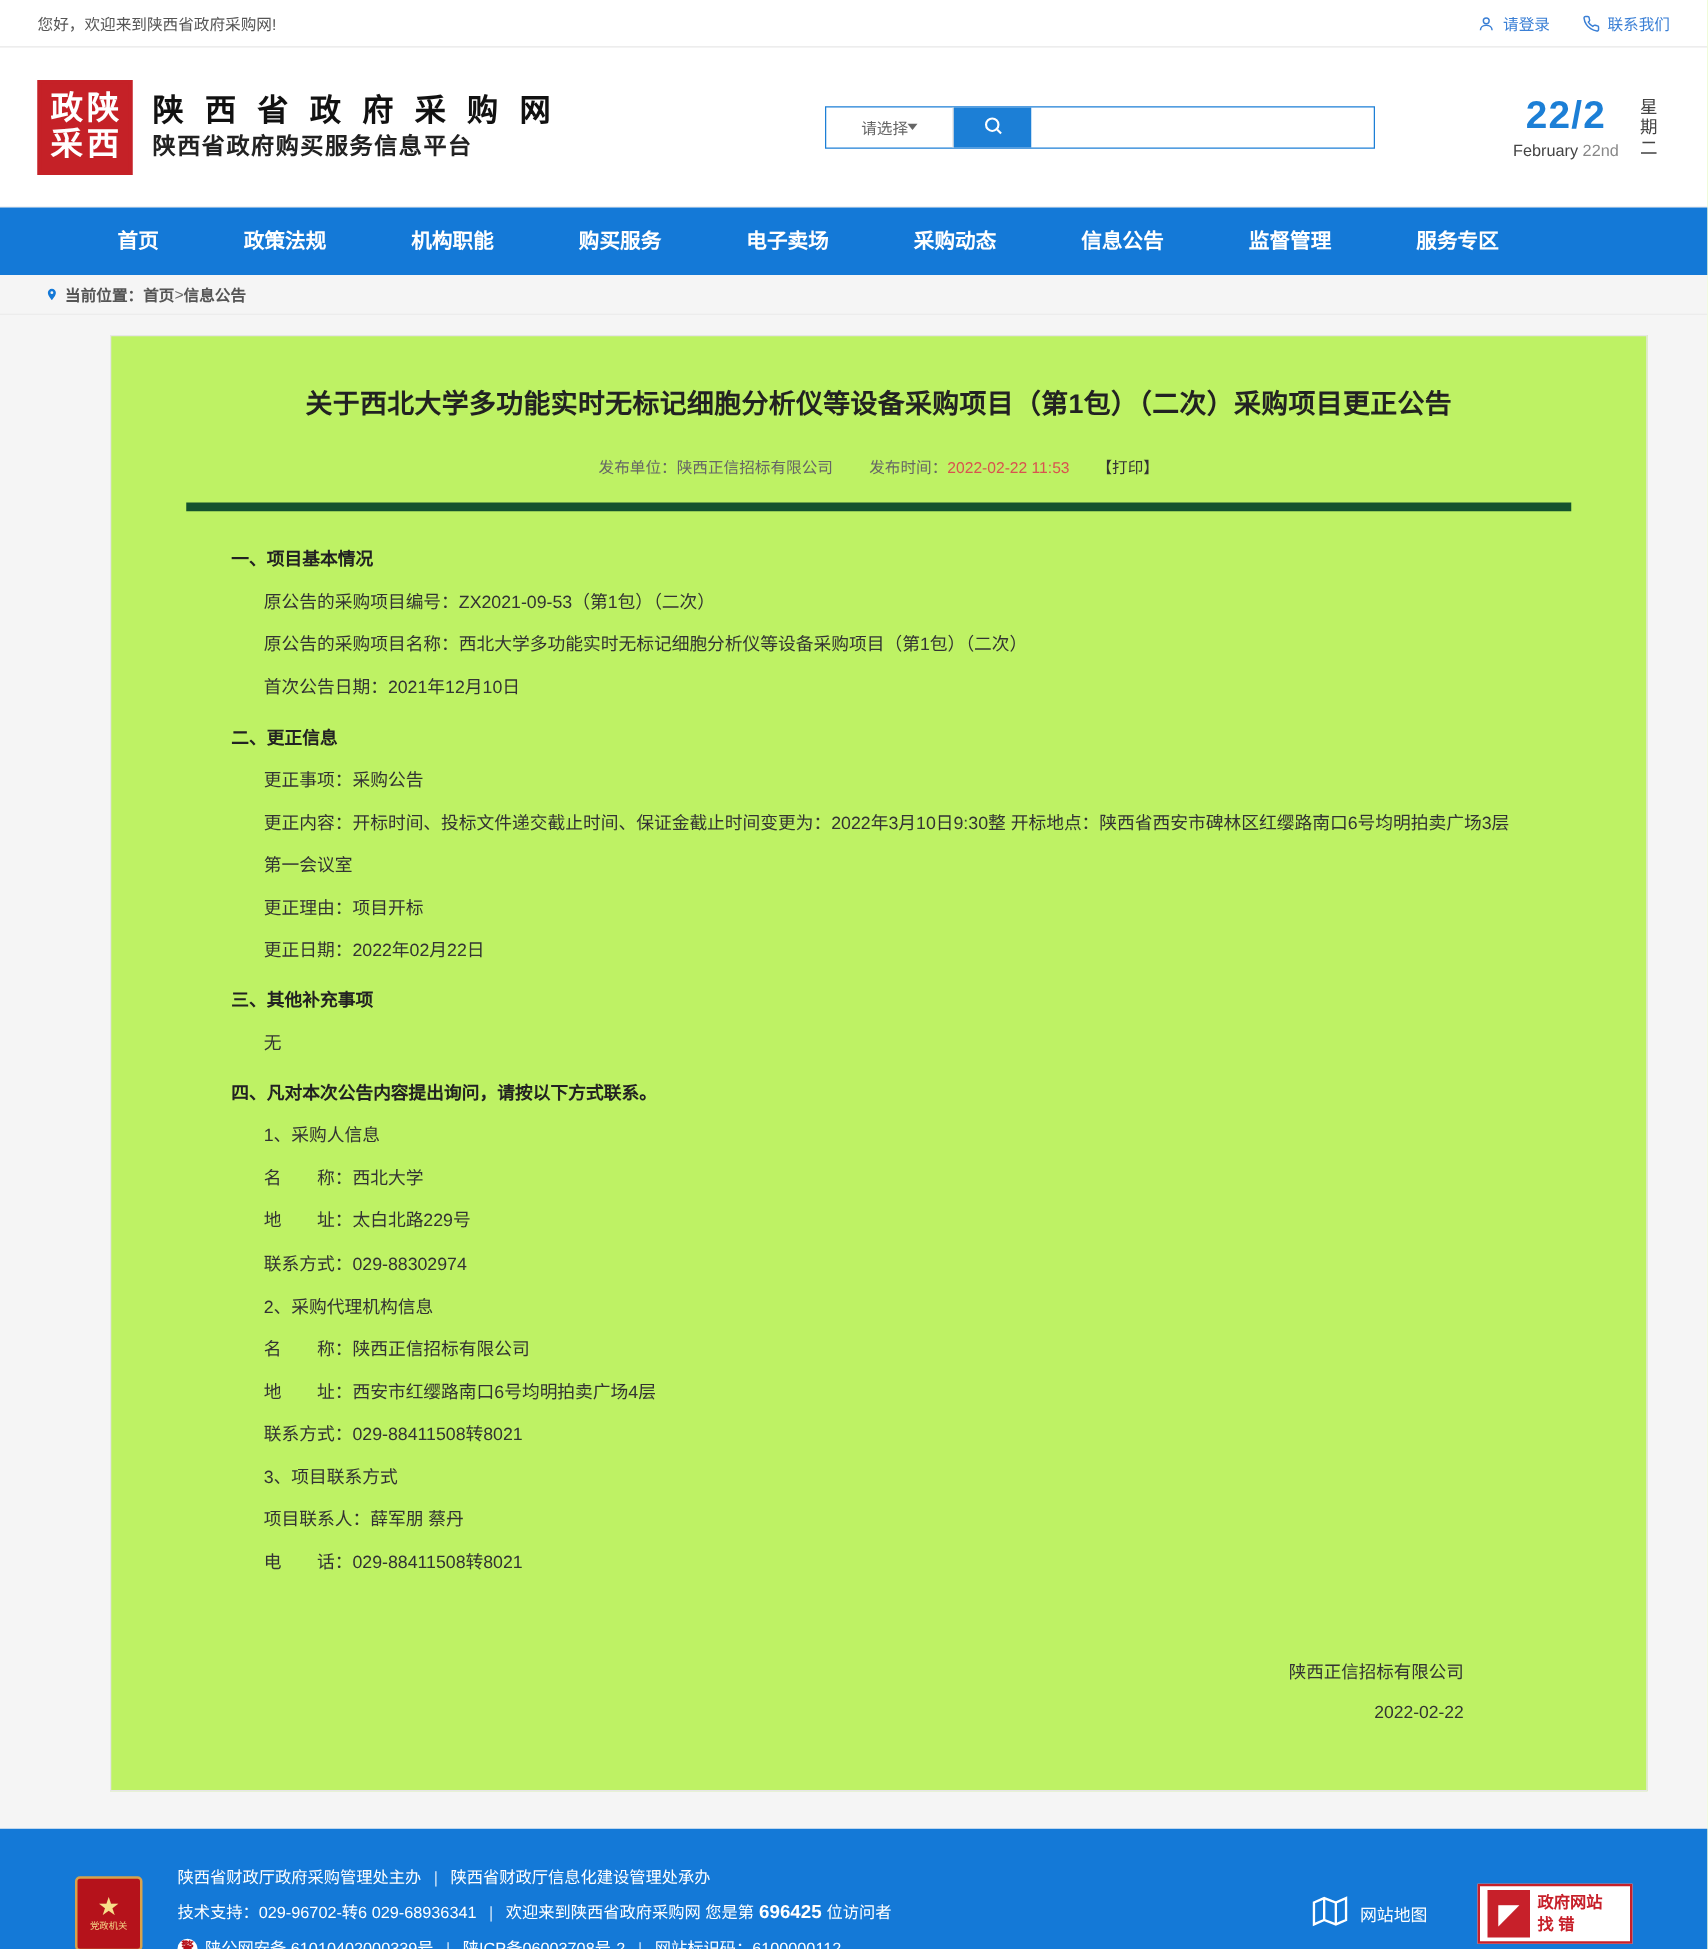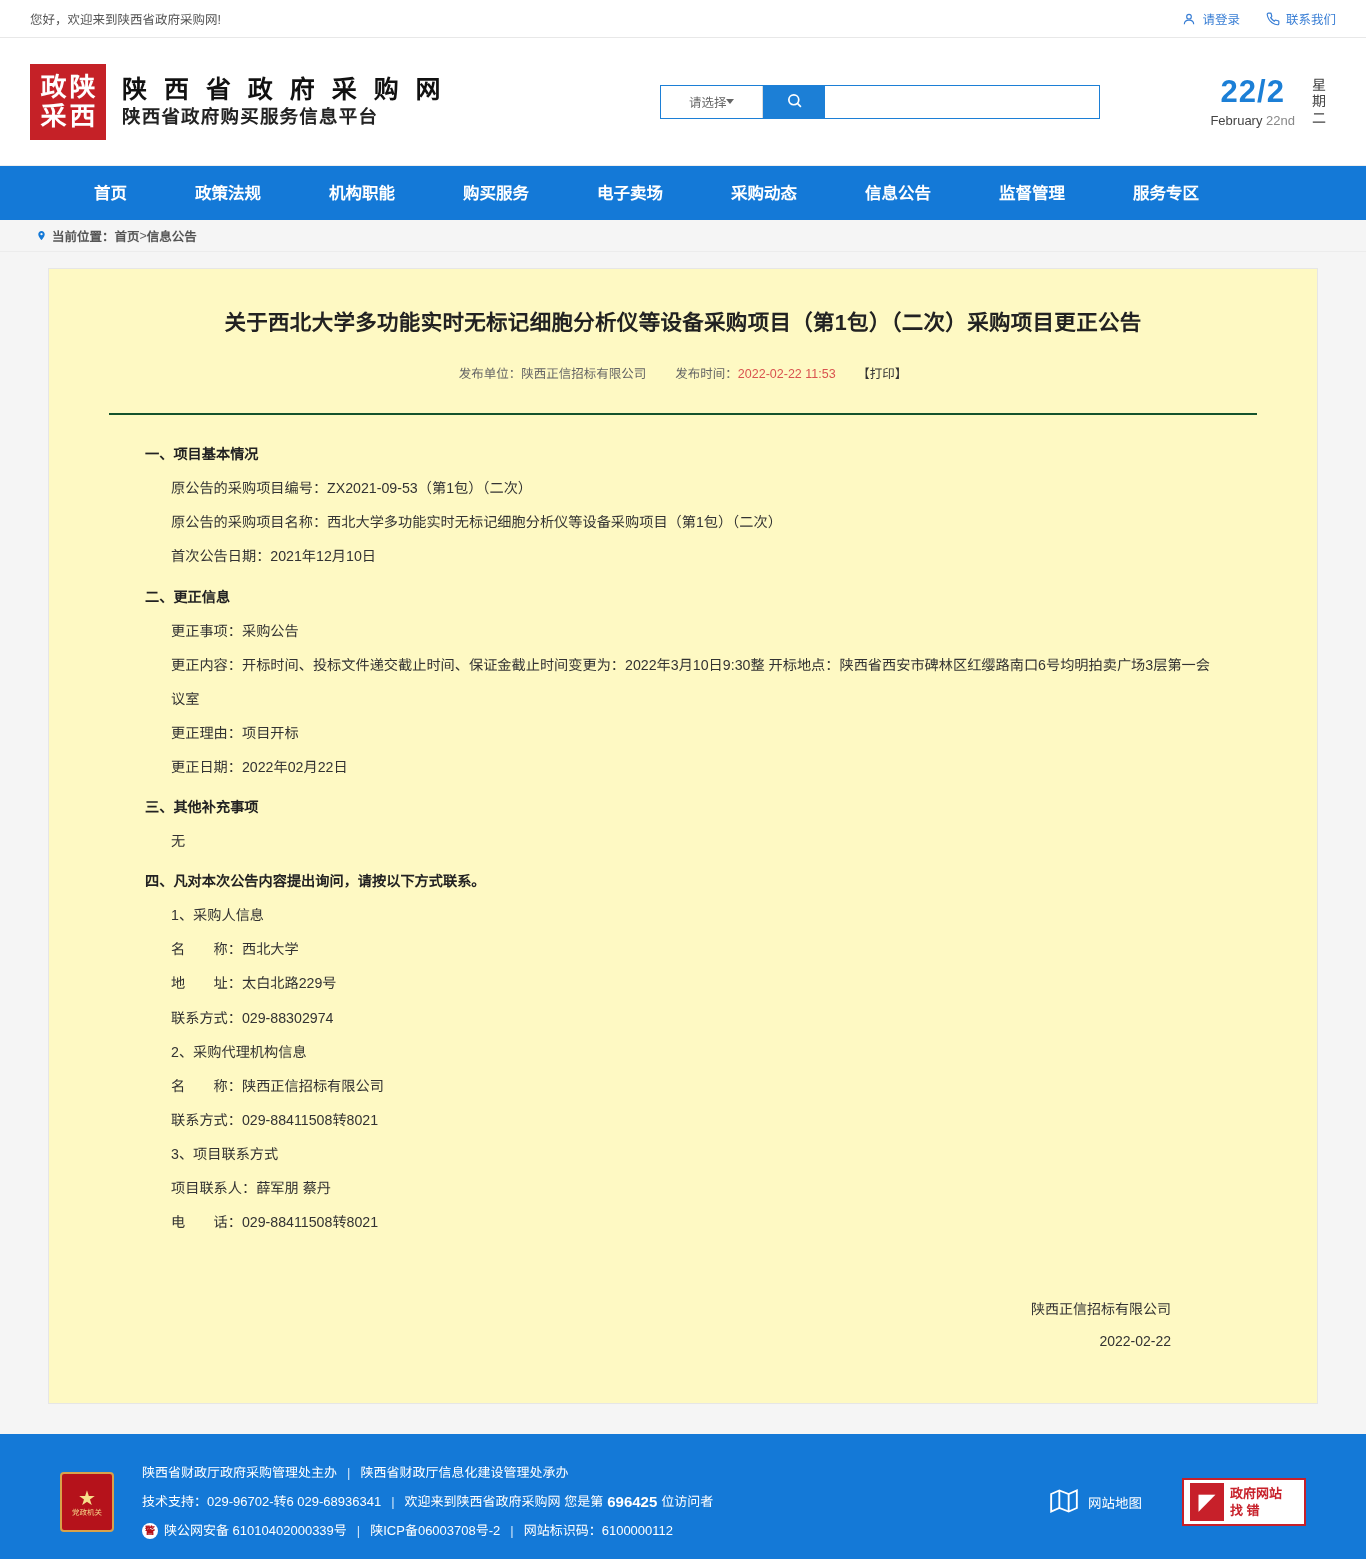--- a/index.html
+++ b/index.html
@@ -117,32 +117,33 @@
     padding: 0 36px;
     font-size: 12.5px; color: #666;
     border-bottom: 1px solid #ececec;
   }
   .crumb .pin { color: #1479d7; margin-right: 5px; display:inline-flex; }
   .crumb b { font-weight: bold; color:#555; }
 
   
   .content-wrap { background: #f5f5f5; padding: 16px 48px 30px; }
   .card {
-    background: #fef9c3;
+    background: #bef264;
     border: 1px solid #e6e6e6;
     padding: 38px 60px 46px;
     min-height: 1080px;
+    margin-left: 40px;
   }
   .doc-title {
     text-align: center; font-size: 21.5px; font-weight: bold; color: #222;
     line-height: 1.5; letter-spacing: .3px;
   }
   .doc-meta {
     text-align: center; margin-top: 24px; font-size: 12.5px; color: #666;
-    padding-bottom: 31px; border-bottom: 2px solid #14532d;
+    padding-bottom: 20px; border-bottom: 7px solid #14532d;
   }
   .doc-meta .sp { display: inline-block; width: 22px; }
   .doc-meta .time { color: #d9534f; }
   .doc-meta .print { color: #333; cursor: pointer; margin-left: 18px; }
 
   .body { padding: 22px 36px 0; font-size: 14.2px; color: #333; line-height: 2.4; }
   .h-sec { font-weight: bold; color: #222; margin-top: 6px; }
   .h-sec.first { margin-top: 0; }
   .ln { padding-left: 26px; }
   .sign { margin-top: 54px; text-align: right; padding-right: 50px; font-size: 14px; color: #333; line-height: 2.3; }
@@ -313,20 +314,21 @@
         <div class="h-sec">三、其他补充事项</div>
         <div class="ln">无</div>
 
         <div class="h-sec">四、凡对本次公告内容提出询问，请按以下方式联系。</div>
         <div class="ln">1、采购人信息</div>
         <div class="ln">名　　称：西北大学</div>
         <div class="ln">地　　址：太白北路229号</div>
         <div class="ln">联系方式：029-88302974</div>
         <div class="ln">2、采购代理机构信息</div>
         <div class="ln">名　　称：陕西正信招标有限公司</div>
+        <div class="ln">地　　址：西安市红缨路南口6号均明拍卖广场4层</div>
         <div class="ln">联系方式：029-88411508转8021</div>
         <div class="ln">3、项目联系方式</div>
         <div class="ln">项目联系人：薛军朋 蔡丹</div>
         <div class="ln">电　　话：029-88411508转8021</div>
 
         <div class="sign">
           <div>陕西正信招标有限公司</div>
           <div>2022-02-22</div>
         </div>
       </div>

